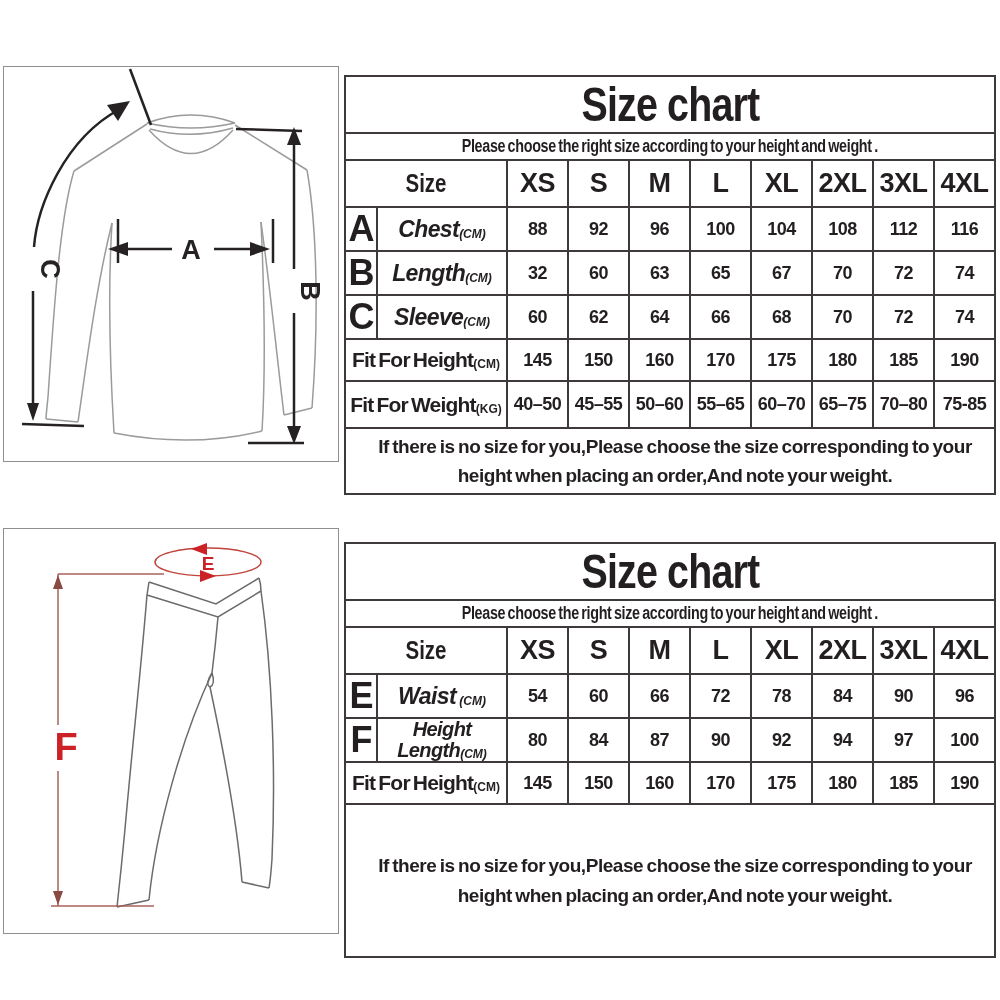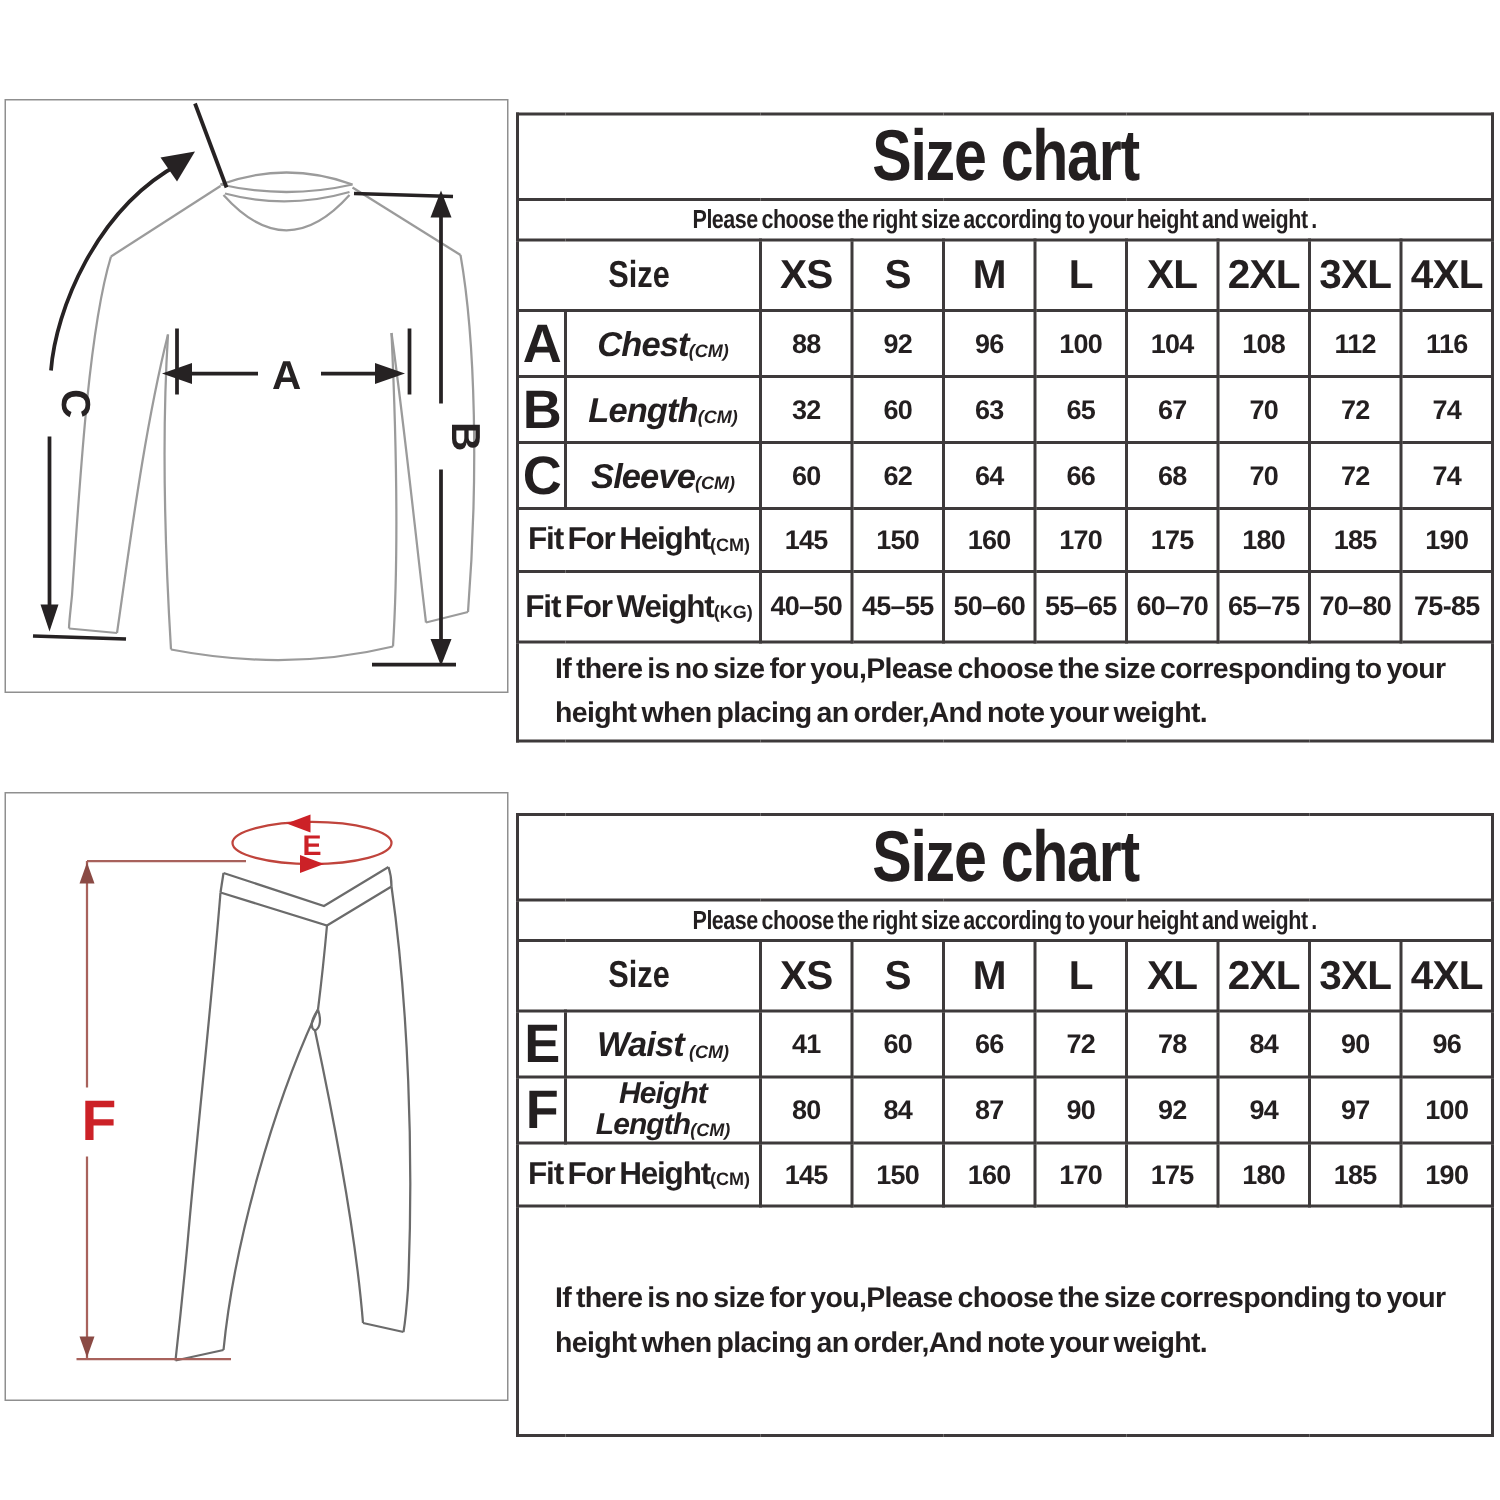--- a/index.html
+++ b/index.html
@@ -29,21 +29,21 @@
   .t-sub{font-size:17.5px;letter-spacing:-0.4px;word-spacing:-1.5px;white-space:nowrap;}
   .t-size{font-size:25px;}
   .t-colhead{font-size:27px;letter-spacing:-0.5px;}
   .c-letter{font-size:36px;letter-spacing:-1px;}
   .c-label{font-size:23px;letter-spacing:-0.6px;line-height:1.05;font-style:italic;}
   .unit{font-size:12px;letter-spacing:0;vertical-align:-1px;}
   .c-val{font-size:18px;letter-spacing:-0.5px;}
   .c-fit{font-size:21px;letter-spacing:-0.8px;word-spacing:-2px;white-space:nowrap;}
   .note-cell{text-align:left !important;}
   .note-text{display:block;padding:0 14px 0 24px;font-size:19px;line-height:1.55;
-             letter-spacing:-0.45px;word-spacing:-1.5px;}
+             letter-spacing:-0.45px;word-spacing:-1.5px;text-align:center;}
   svg{display:block;}
 </style>
 </head>
 <body>
 
 <div class="canvas">
 
   <div class="diagram-box" id="shirt-box">
     <svg width="334" height="394" viewBox="0 0 334 394">
 
@@ -262,21 +262,21 @@
       <td class="t-colhead">M</td>
       <td class="t-colhead">L</td>
       <td class="t-colhead">XL</td>
       <td class="t-colhead">2XL</td>
       <td class="t-colhead">3XL</td>
       <td class="t-colhead">4XL</td>
     </tr>
     <tr class="r-data2">
       <td class="c-letter">E</td>
       <td class="c-label"><span>Waist</span><span class="unit"> (CM)</span></td>
-      <td class="c-val">41</td>
+      <td class="c-val">54</td>
       <td class="c-val">60</td>
       <td class="c-val">66</td>
       <td class="c-val">72</td>
       <td class="c-val">78</td>
       <td class="c-val">84</td>
       <td class="c-val">90</td>
       <td class="c-val">96</td>
     </tr>
     <tr class="r-data2">
       <td class="c-letter">F</td>

